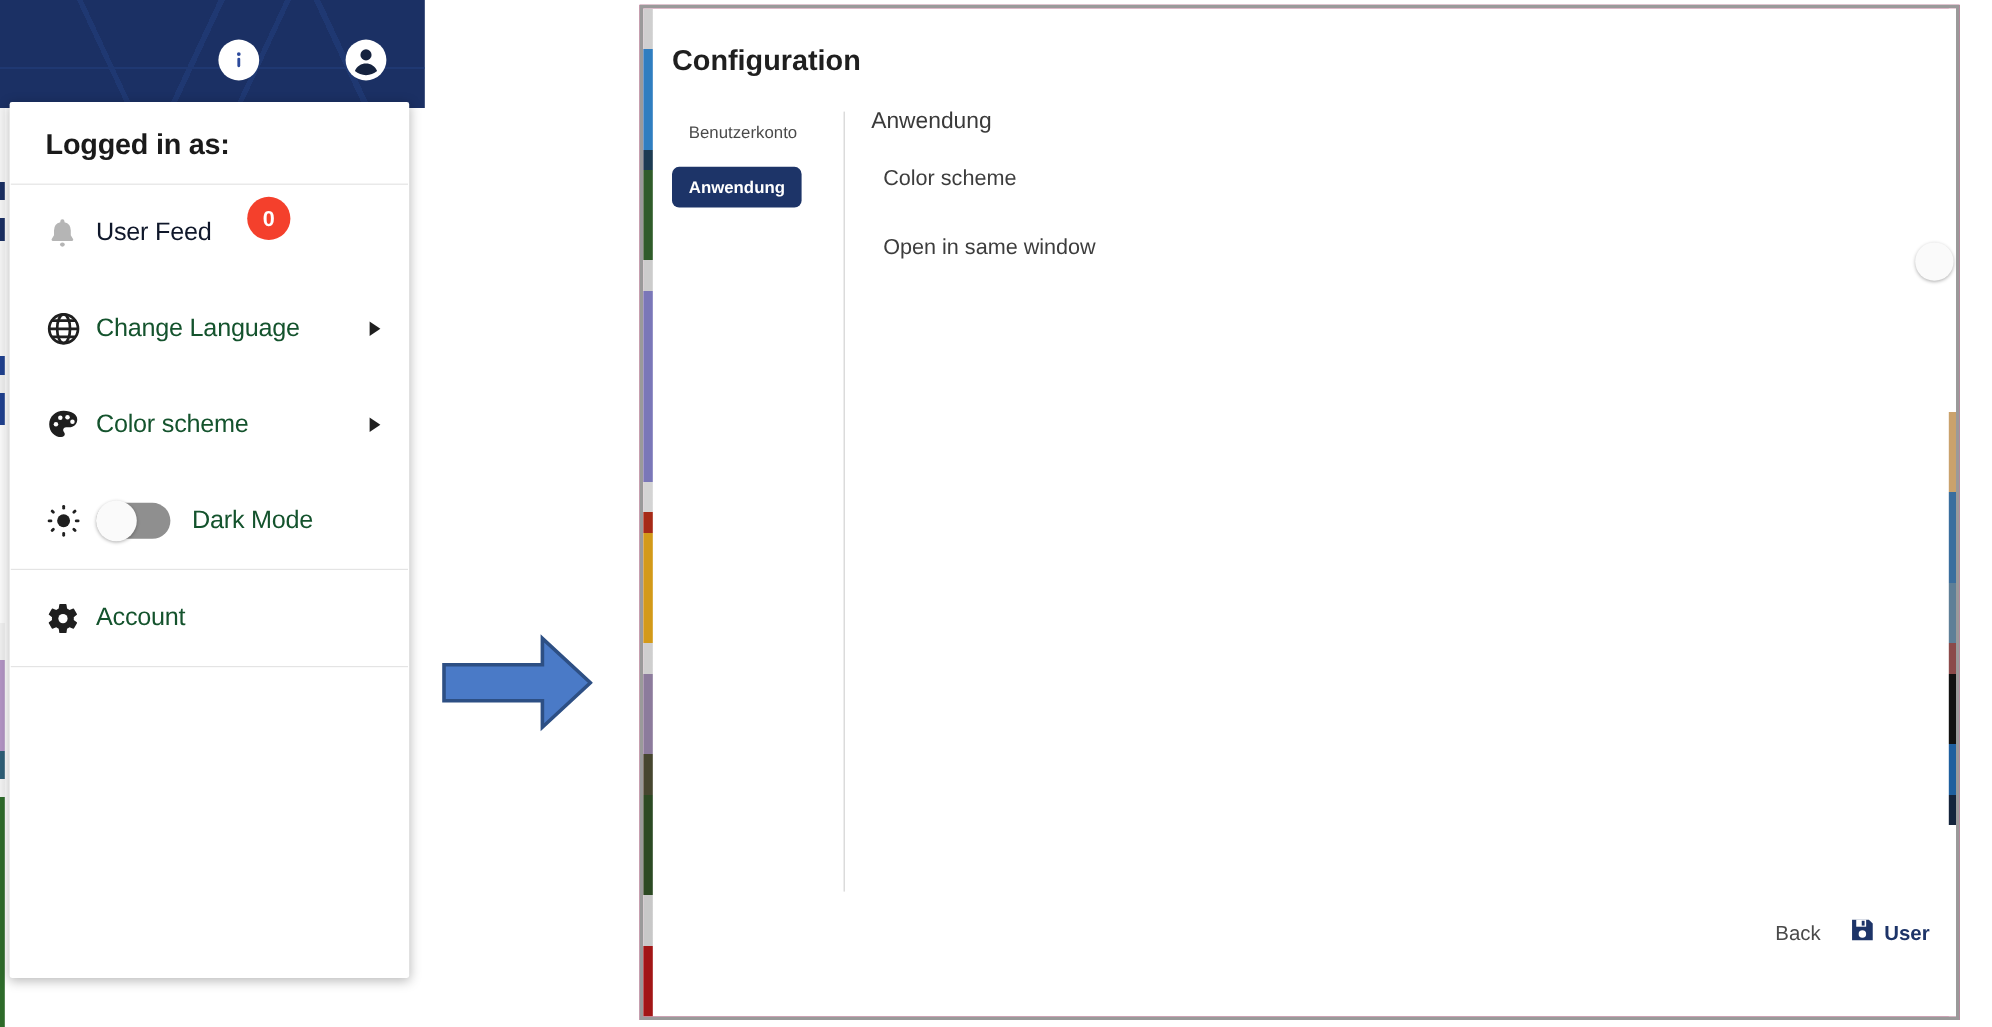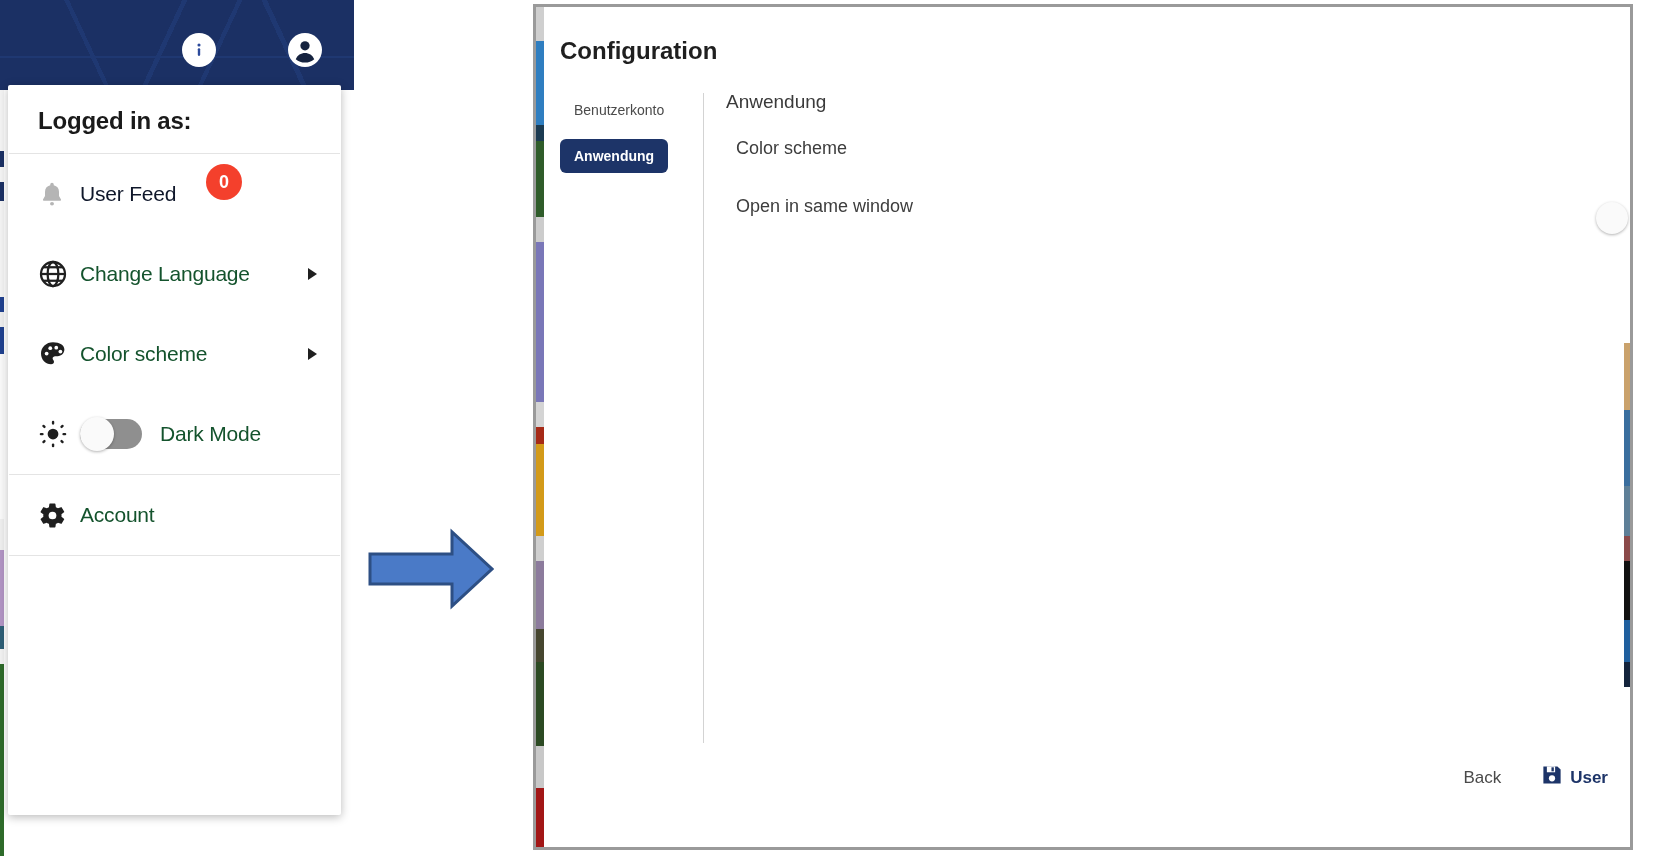--- a/index.html
+++ b/index.html
@@ -207,21 +207,21 @@
     width: 52px; height: 24px; border-radius: 14px;
     background: #9b9b9b; position: relative;
   }
   .toggle-lg .knob {
     position:absolute; left:-2px; top:-4px;
     width: 32px; height:32px; border-radius:50%;
     background:#fafafa; box-shadow: 0 1px 3px rgba(0,0,0,.3);
   }
   .cfg-footer {
     position:absolute; right: 22px; bottom: 56px;
-    display:flex; align-items:center; gap: 40px;
+    display:flex; align-items:center; gap: 24px;
   }
   .btn-back { font-size: 17px; color: #4a4a4a; cursor:pointer; }
   .btn-save {
     display:flex; align-items:center; gap:7px;
     font-size: 17px; font-weight: bold; color: #1d3468; cursor:pointer;
   }
 </style>
 </head>
 <body>
 

